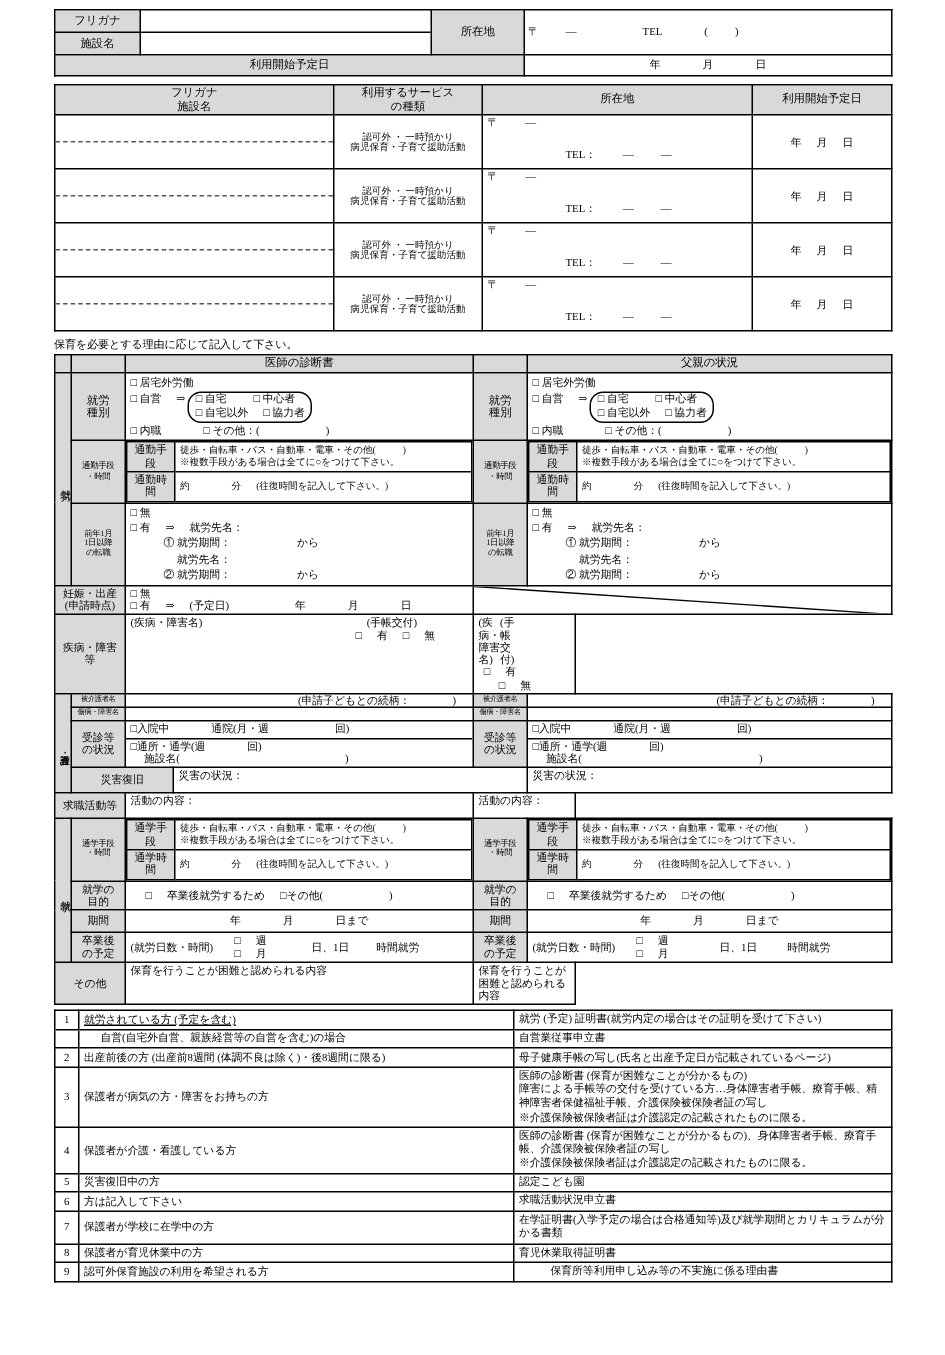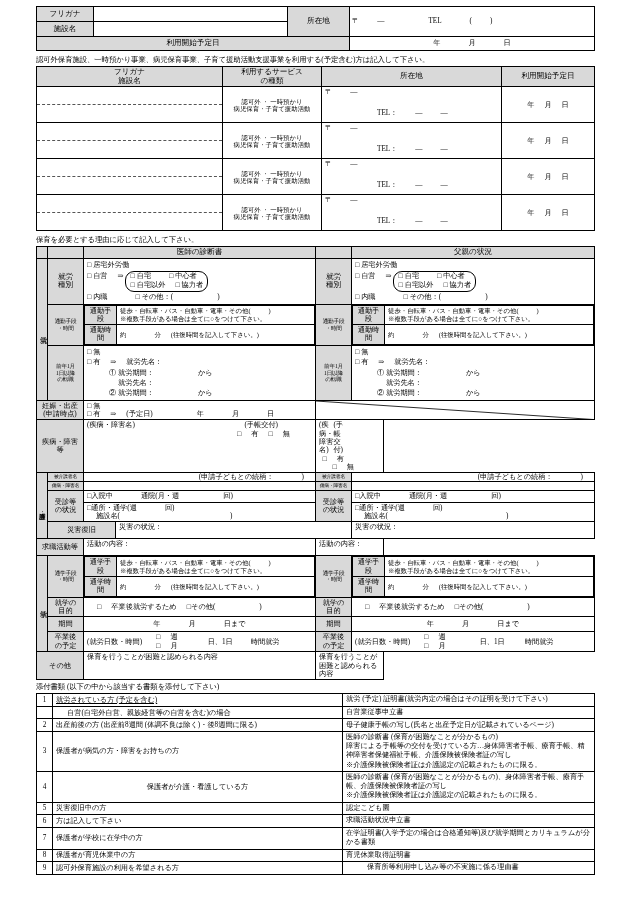--- a/index.html
+++ b/index.html
@@ -151,21 +151,20 @@
       <tr style="height:14px">
         <td class="hd" colspan="3">利用開始予定日</td>
         <td class="ctr">
           <span>年</span><span class="sp4"></span><span>月</span><span class="sp4"></span><span>日</span>
         </td>
       </tr>
     </tbody>
   </table>
 
   <div class="spacer-sm"></div>
-  <div class="sec-note">認可外保育施設、一時預かり事業、病児保育事業、子育て援助活動支援事業を利用する(予定含む)方は記入して下さい。</div>
 
   <table class="grid">
     <colgroup>
       <col style="width:186px">
         <col style="width:99px">
         <col style="width:180px">
         <col style="width:93px">
     </colgroup>
     <tbody>
       <tr style="height:20px">
@@ -640,21 +639,20 @@
           <span>保育を行うことが困難と認められる内容</span>
         </td>
         <td colspan="2" class="lft" style="vertical-align:top;padding:1px 3px">
           <span>保育を行うことが困難と認められる内容</span>
         </td>
       </tr>
     </tbody>
   </table>
 
   <div class="spacer-xs"></div>
-  <div class="sec-note">添付書類 (以下の中から該当する書類を添付して下さい)</div>
 
   <table class="grid att" id="attachments-table">
     <colgroup>
       <col style="width:16px">
         <col style="width:290px">
         <col style="width:252px">
     </colgroup>
     <tbody id="att-body">
         <tr>
           <td class="att-num" style="border-bottom: 0.8px dashed rgb(85, 85, 85);">1</td>
@@ -673,21 +671,21 @@
         </tr>
         <tr>
           <td class="att-num">3</td>
           <td class="left-col lft" style="vertical-align: middle;">保護者が病気の方・障害をお持ちの方</td>
           <td class="lft" style="white-space: pre-line; line-height: 1.28; vertical-align: top; padding: 1px 3px;">医師の診断書 (保育が困難なことが分かるもの)
 障害による手帳等の交付を受けている方…身体障害者手帳、療育手帳、精神障害者保健福祉手帳、介護保険被保険者証の写し
 ※介護保険被保険者証は介護認定の記載されたものに限る。</td>
         </tr>
         <tr>
           <td class="att-num">4</td>
-          <td class="left-col lft" style="vertical-align: middle; text-align: center;">保護者が介護・看護している方</td>
+          <td class="left-col lft" style="vertical-align: middle;">保護者が介護・看護している方</td>
           <td class="lft" style="white-space: pre-line; line-height: 1.28; vertical-align: top; padding: 1px 3px;">医師の診断書 (保育が困難なことが分かるもの)、身体障害者手帳、療育手帳、介護保険被保険者証の写し
 ※介護保険被保険者証は介護認定の記載されたものに限る。</td>
         </tr>
         <tr>
           <td class="att-num">5</td>
           <td class="left-col lft">災害復旧中の方</td>
           <td class="lft" style="white-space: pre-line; line-height: 1.28;">認定こども園</td>
         </tr>
         <tr>
           <td class="att-num">6</td>

